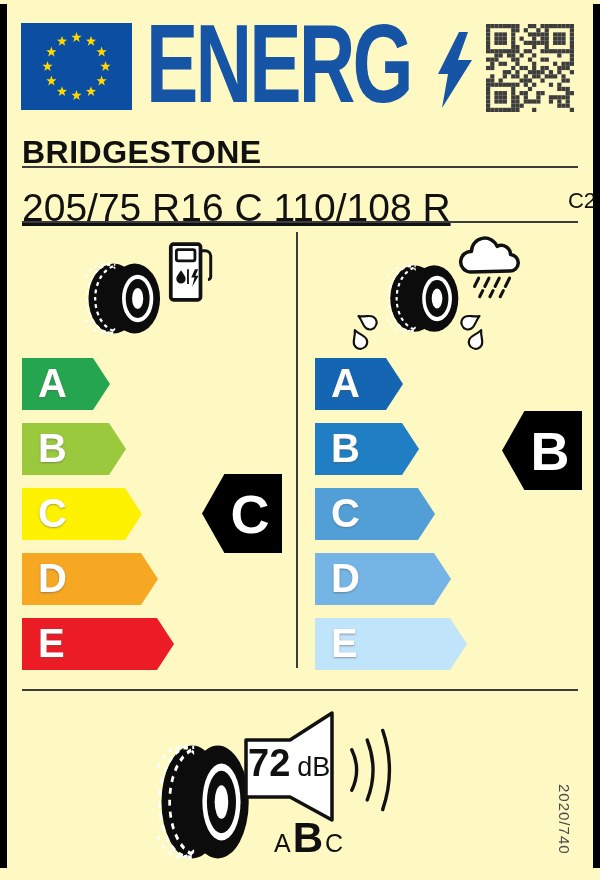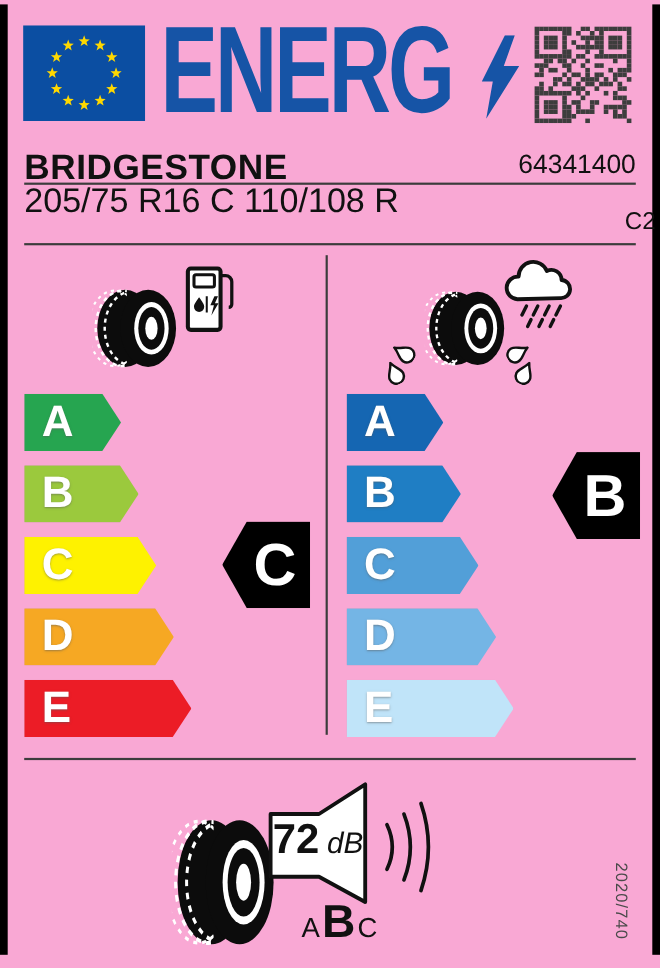--- a/index.html
+++ b/index.html
@@ -1,32 +1,32 @@
 <!DOCTYPE html>
 <html><head>
 <meta charset="utf-8">
 <style>
   html,body{margin:0;padding:0;background:#fff;}
-  #label{position:relative;width:600px;height:880px;background:#f9a8d4;overflow:hidden;
+  #label{position:relative;width:600px;height:880px;background:#fef9c3;overflow:hidden;
          font-family:"Liberation Sans",sans-serif;color:#111;}
   .abs{position:absolute;}
   
   .side-bar{position:absolute;top:4px;width:7px;height:864px;background:#000;}
   .side-bar.left{left:0;} .side-bar.right{right:0;}
   
   #flag{left:21px;top:23px;width:111px;height:87px;}
   #energ{left:146px;top:22px;height:88px;font-size:112px;line-height:84px;font-weight:bold;
          letter-spacing:-4px;transform:scaleX(.70);transform-origin:left center;white-space:nowrap;}
   #bolt{left:438px;top:32px;width:34px;height:76px;}
   #qr{left:484px;top:24px;width:92px;height:88px;}
   
   .rule{position:absolute;left:22px;width:556px;height:2px;background:#3c3c3c;}
   #brand{left:22px;top:134px;font-size:32px;font-weight:bold;letter-spacing:.5px;}
   #artnum{right:22px;top:136px;font-size:24px;}
-  #dims{left:22px;top:165px;font-size:31px;}
+  #dims{left:22px;top:186px;font-size:39px;text-decoration:underline;}
   #tclass{right:4px;top:188px;font-size:22px;}
   
   #vdiv{left:296px;top:232px;width:2px;height:436px;background:#3c3c3c;}
   .scale{position:absolute;display:flex;flex-direction:column;gap:13px;}
   #fuel-scale{left:22px;top:358px;}
   #grip-scale{left:315px;top:358px;}
   .arrow{height:52px;box-sizing:border-box;padding-left:16px;color:#fff;font-weight:bold;
          font-size:40px;line-height:51px;
          clip-path:polygon(0 0,calc(100% - 17px) 0,100% 50%,calc(100% - 17px) 100%,0 100%);
          filter:drop-shadow(0 0 1px rgba(110,110,110,.8));
@@ -34,21 +34,21 @@
   .w0{width:88px}.w1{width:104px}.w2{width:120px}.w3{width:136px}.w4{width:152px}
   .marker{position:absolute;width:80px;height:79px;background:#000;color:#fff;
           display:flex;align-items:center;justify-content:center;box-sizing:border-box;
           padding-left:16px;font-size:54px;font-weight:bold;
           clip-path:polygon(0 50%,28% 0,100% 0,100% 100%,28% 100%);}
   #fuel-marker{left:202px;top:474px;}
   #grip-marker{left:502px;top:411px;}
   
   #noise-db{left:248px;top:742px;display:flex;align-items:baseline;gap:7px;}
   #noise-val{font-size:38px;font-weight:bold;}
-  #noise-unit{font-size:27px;font-style:italic;}
+  #noise-unit{font-size:27px;}
   #noise-abc{left:274px;top:814px;display:flex;align-items:baseline;gap:2px;}
   .abc-s{font-size:25px;} .abc-b{font-size:42px;font-weight:bold;}
   #regnum{left:556px;top:784px;writing-mode:vertical-rl;font-size:15px;color:#4a4a4a;
           letter-spacing:1px;}
 </style>
 </head>
 <body>
 
 <svg width="0" height="0" style="position:absolute">
   <defs>
@@ -329,21 +329,20 @@
         <rect x="12" y="80" width="4" height="4"></rect>
         <rect x="16" y="80" width="4" height="4"></rect>
         <rect x="20" y="80" width="4" height="4"></rect>
         <rect x="24" y="80" width="4" height="4"></rect>
         <rect x="28" y="80" width="4" height="4"></rect>
         <rect x="44" y="80" width="4" height="4"></rect>
         <rect x="80" y="80" width="4" height="4"></rect>
       </svg></div>
 
   <div id="brand" class="abs">BRIDGESTONE</div>
-  <div id="artnum" class="abs">64341400</div>
   <div class="rule" style="top:166px"></div>
 
   <div id="dims" class="abs">205/75 R16 C 110/108 R</div>
   <div id="tclass" class="abs">C2</div>
   <div class="rule" style="top:221px"></div>
 
   <svg class="abs" style="left:84px;top:250px;width:82px;height:97px" viewBox="0 0 110 100">
       <use href="#tire"></use>
     </svg>
   <svg class="abs" style="left:168px;top:238px;width:52px;height:68px" viewBox="0 0 56 66">

